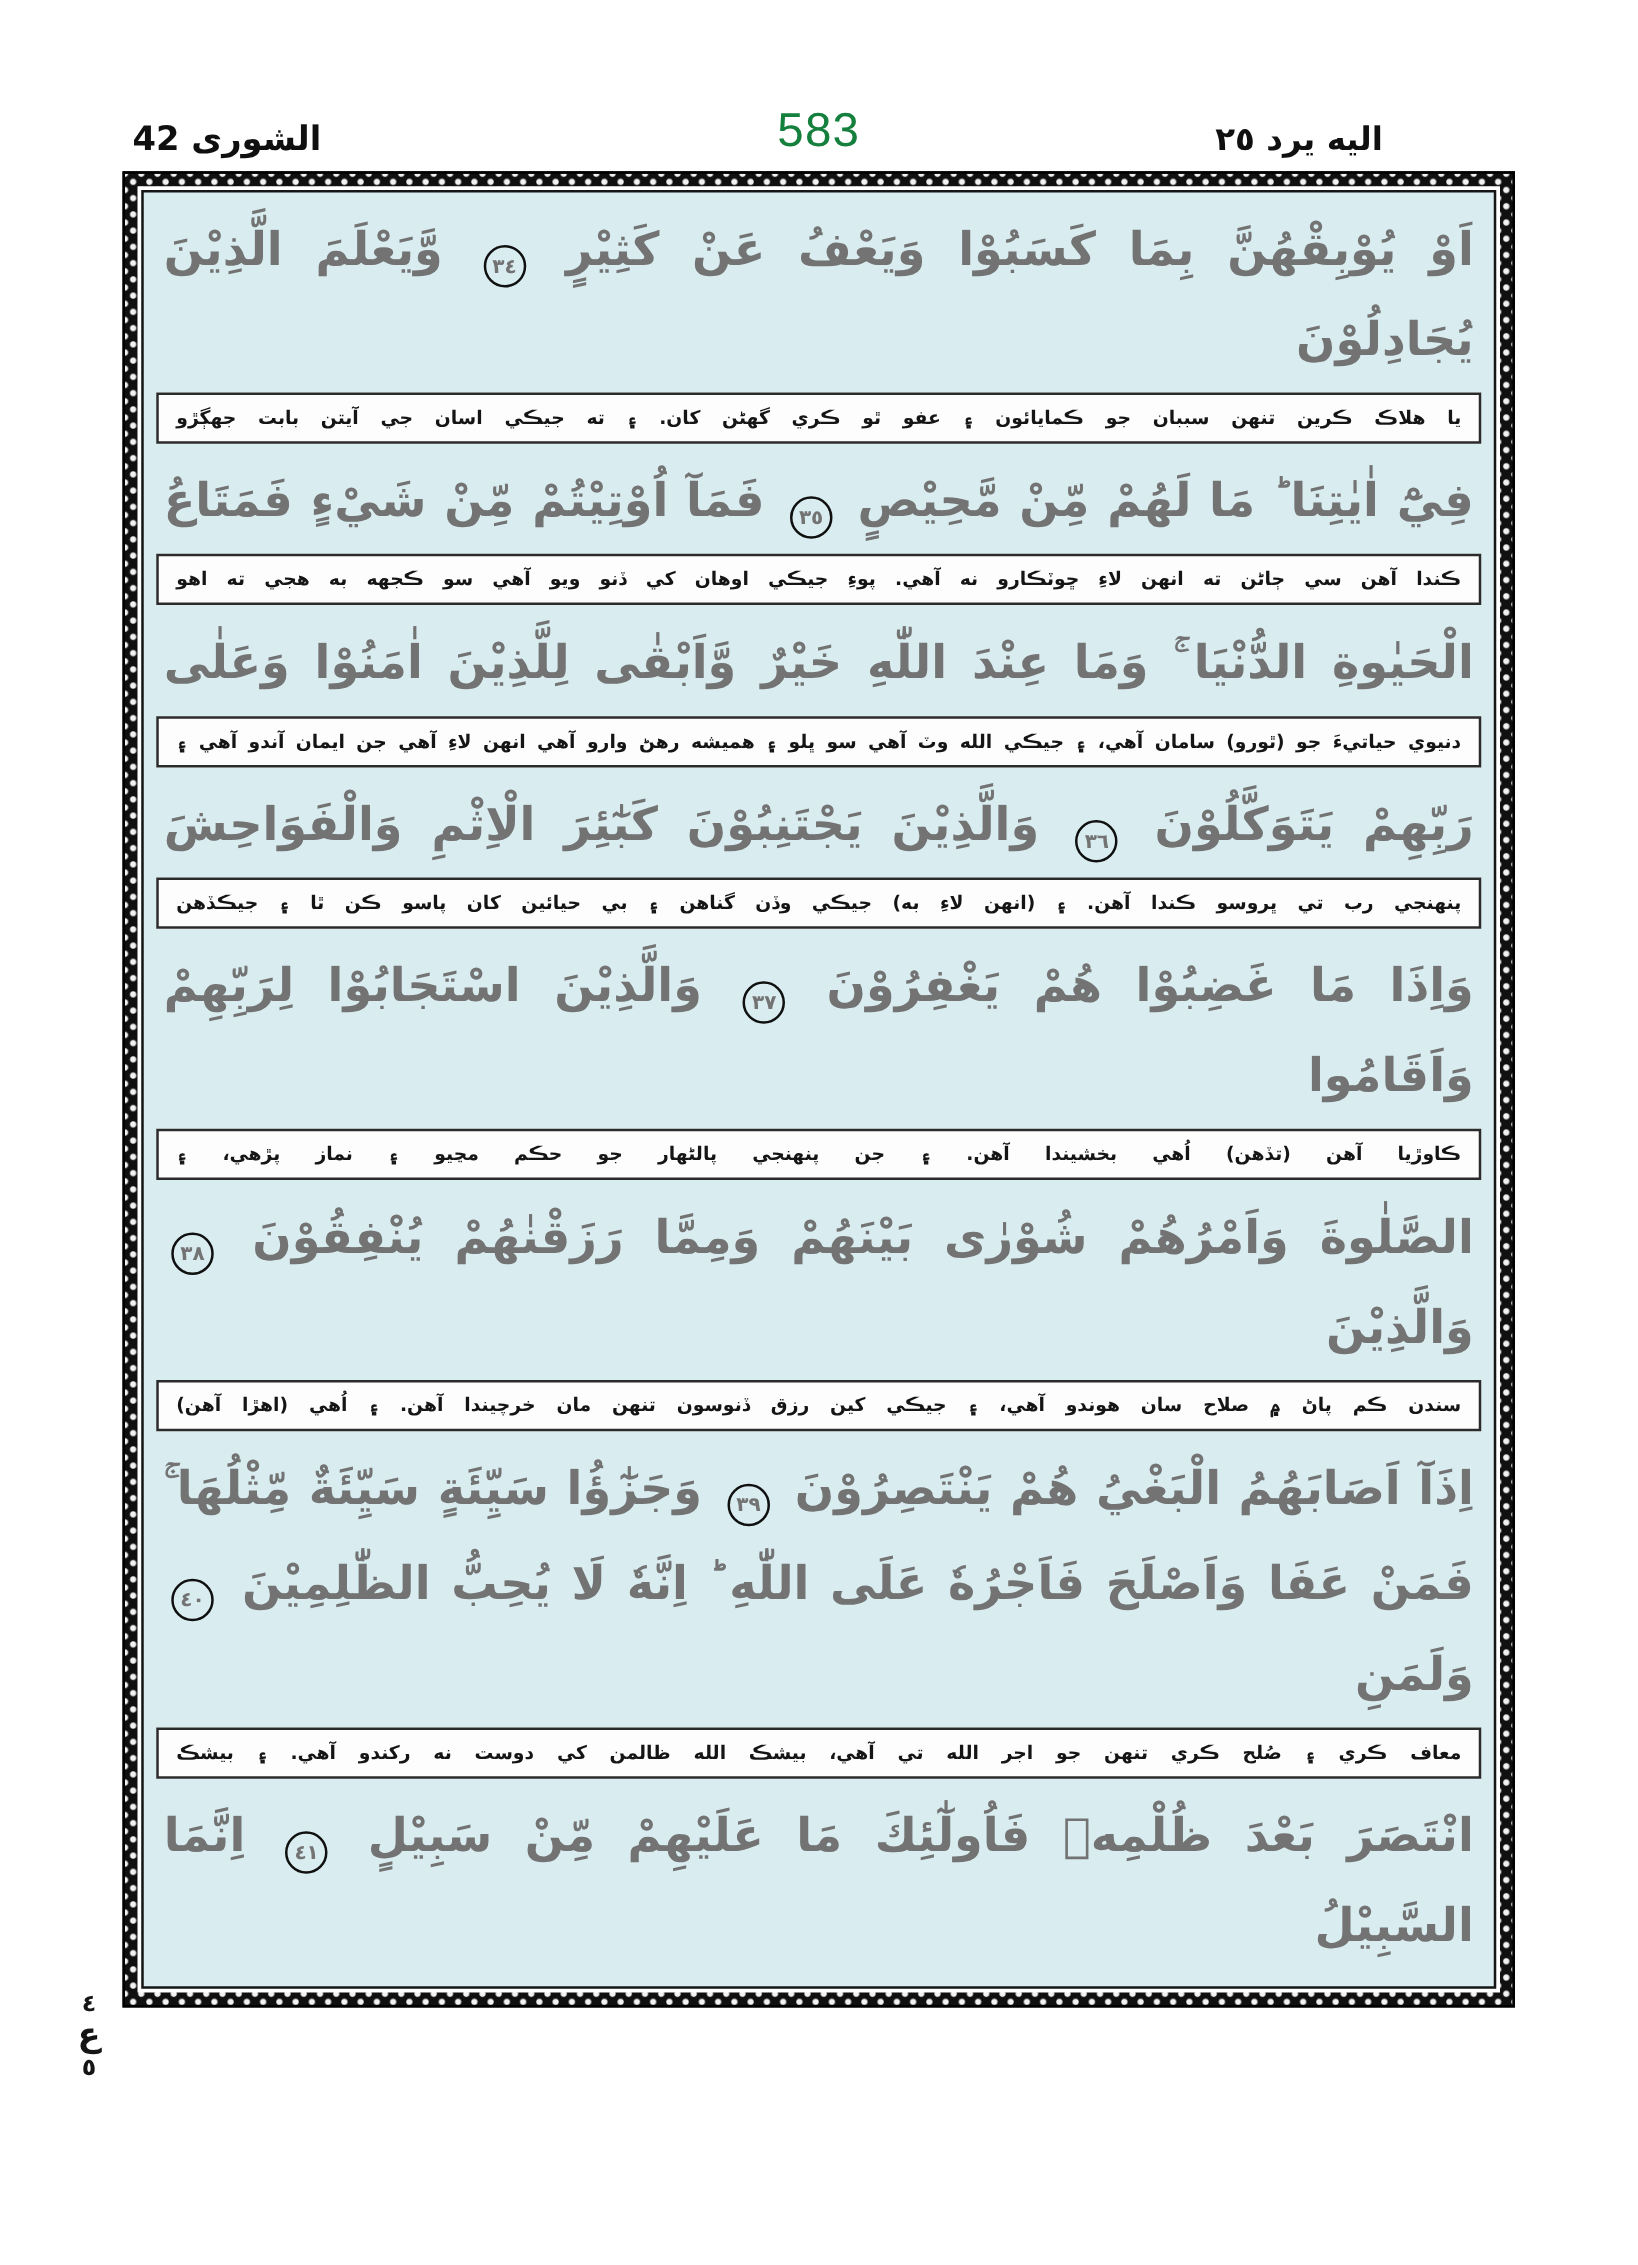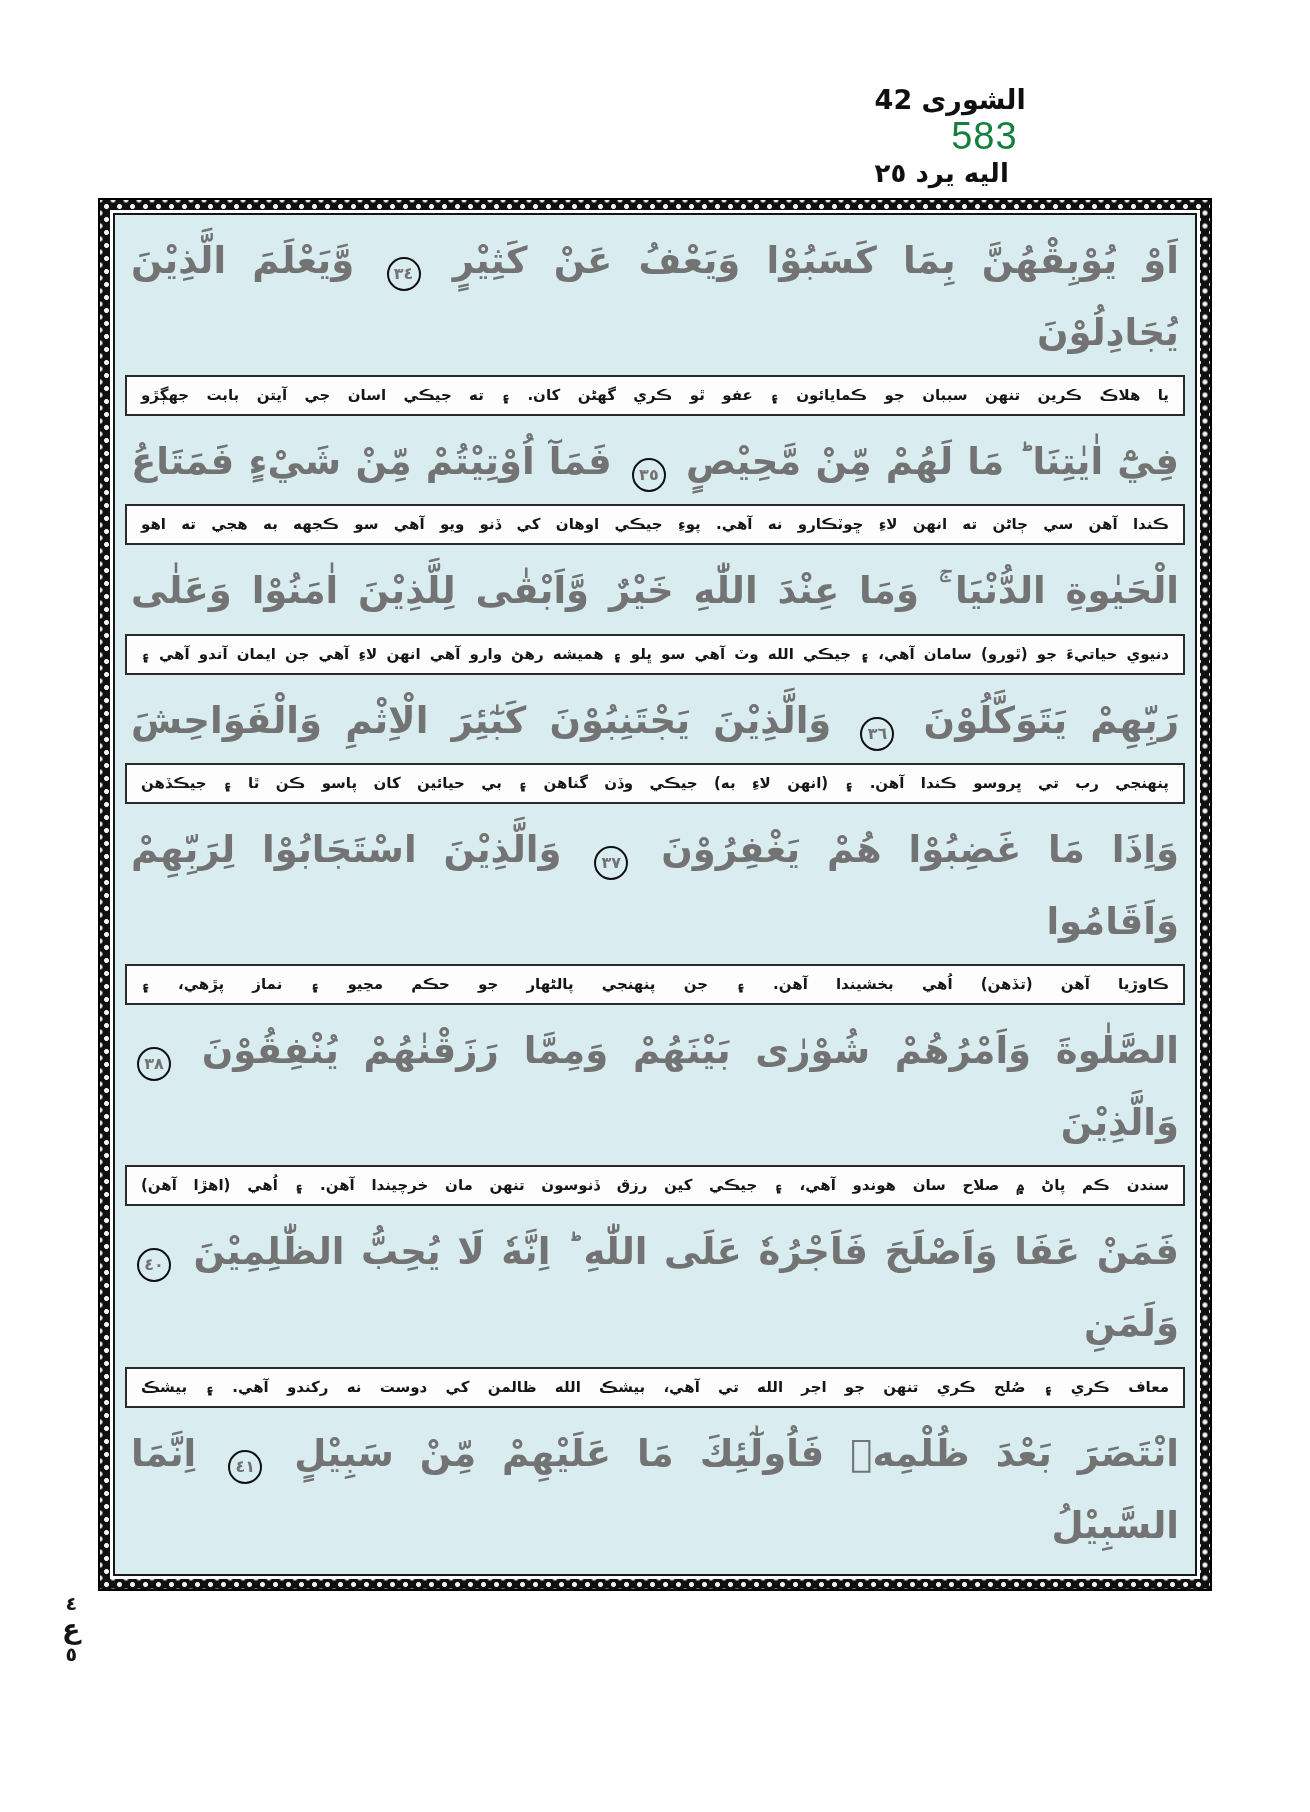--- a/index.html
+++ b/index.html
@@ -11,26 +11,25 @@
     color: #101010;
     position: relative;
   }
   .page { width: 1310px; min-height: 1812px; position: relative; }
 
   
   .header {
     display: flex;
     align-items: flex-end;
     padding: 84px 106px 10px 106px;
-    flex-direction: column;
   }
   .surah  { width: 30%; text-align: left;  font-size: 27px; font-weight: bold; }
   .pageno { width: 40%; text-align: center; font-size: 38px; font-weight: normal;
             font-family: "Liberation Sans", sans-serif; color: #15803d; letter-spacing: 1px; }
-  .juz    { width: 30%; text-align: left; font-size: 26px; font-weight: bold; }
+  .juz    { width: 30%; text-align: center; font-size: 26px; font-weight: bold; }
 
   
   .frame {
     margin: 0 98px;
     border: 2px solid #000;
     padding: 13px;
     background-color: #101010;
     background-image:
       radial-gradient(circle, #f2f2f2 2.1px, rgba(0,0,0,0) 2.9px),
       radial-gradient(circle, #f2f2f2 2.1px, rgba(0,0,0,0) 2.9px);
@@ -118,20 +117,21 @@
         <div class="row-arabic"><span class="line-text">فِيْٓ اٰيٰتِنَا ؕ مَا لَهُمْ مِّنْ مَّحِيْصٍ <span class="vnum">٣٥</span> فَمَآ اُوْتِيْتُمْ مِّنْ شَيْءٍ فَمَتَاعُ</span></div>
         <div class="row-trans"><span class="line-text">ڪندا آهن سي ڄاڻن ته انهن لاءِ ڇوٽڪارو نه آهي. پوءِ جيڪي اوهان کي ڏنو ويو آهي سو ڪجهه به هجي ته اهو</span></div>
         <div class="row-arabic"><span class="line-text">الْحَيٰوةِ الدُّنْيَا ۚ وَمَا عِنْدَ اللّٰهِ خَيْرٌ وَّاَبْقٰى لِلَّذِيْنَ اٰمَنُوْا وَعَلٰى</span></div>
         <div class="row-trans"><span class="line-text">دنيوي حياتيءَ جو (ٿورو) سامان آهي، ۽ جيڪي الله وٽ آهي سو ڀلو ۽ هميشه رهڻ وارو آهي انهن لاءِ آهي جن ايمان آندو آهي ۽</span></div>
         <div class="row-arabic"><span class="line-text">رَبِّهِمْ يَتَوَكَّلُوْنَ <span class="vnum">٣٦</span> وَالَّذِيْنَ يَجْتَنِبُوْنَ كَبٰٓئِرَ الْاِثْمِ وَالْفَوَاحِشَ</span></div>
         <div class="row-trans"><span class="line-text">پنهنجي رب تي ڀروسو ڪندا آهن. ۽ (انهن لاءِ به) جيڪي وڏن گناهن ۽ بي حيائين کان پاسو ڪن ٿا ۽ جيڪڏهن</span></div>
         <div class="row-arabic"><span class="line-text">وَاِذَا مَا غَضِبُوْا هُمْ يَغْفِرُوْنَ <span class="vnum">٣٧</span> وَالَّذِيْنَ اسْتَجَابُوْا لِرَبِّهِمْ وَاَقَامُوا</span></div>
         <div class="row-trans"><span class="line-text">ڪاوڙيا آهن (تڏهن) اُهي بخشيندا آهن. ۽ جن پنهنجي پالڻهار جو حڪم مڃيو ۽ نماز پڙهي، ۽</span></div>
         <div class="row-arabic"><span class="line-text">الصَّلٰوةَ وَاَمْرُهُمْ شُوْرٰى بَيْنَهُمْ وَمِمَّا رَزَقْنٰهُمْ يُنْفِقُوْنَ <span class="vnum">٣٨</span> وَالَّذِيْنَ</span></div>
         <div class="row-trans"><span class="line-text">سندن ڪم پاڻ ۾ صلاح سان هوندو آهي، ۽ جيڪي کين رزق ڏنوسون تنهن مان خرچيندا آهن. ۽ اُهي (اهڙا آهن)</span></div>
+        <div class="row-arabic"><span class="line-text">اِذَآ اَصَابَهُمُ الْبَغْيُ هُمْ يَنْتَصِرُوْنَ <span class="vnum">٣٩</span> وَجَزٰٓؤُا سَيِّئَةٍ سَيِّئَةٌ مِّثْلُهَا ۚ</span></div>
         <div class="row-arabic"><span class="line-text">فَمَنْ عَفَا وَاَصْلَحَ فَاَجْرُهٗ عَلَى اللّٰهِ ؕ اِنَّهٗ لَا يُحِبُّ الظّٰلِمِيْنَ <span class="vnum">٤٠</span> وَلَمَنِ</span></div>
         <div class="row-trans"><span class="line-text">معاف ڪري ۽ صُلح ڪري تنهن جو اجر الله تي آهي، بيشڪ الله ظالمن کي دوست نه رکندو آهي. ۽ بيشڪ</span></div>
         <div class="row-arabic"><span class="line-text">انْتَصَرَ بَعْدَ ظُلْمِهٖ فَاُولٰٓئِكَ مَا عَلَيْهِمْ مِّنْ سَبِيْلٍ <span class="vnum">٤١</span> اِنَّمَا السَّبِيْلُ</span></div>
       </div>
   </div>
 
   <div class="ruku">
     <span>٤</span>
     <span class="ain">ع</span>
     <span>٥</span>

